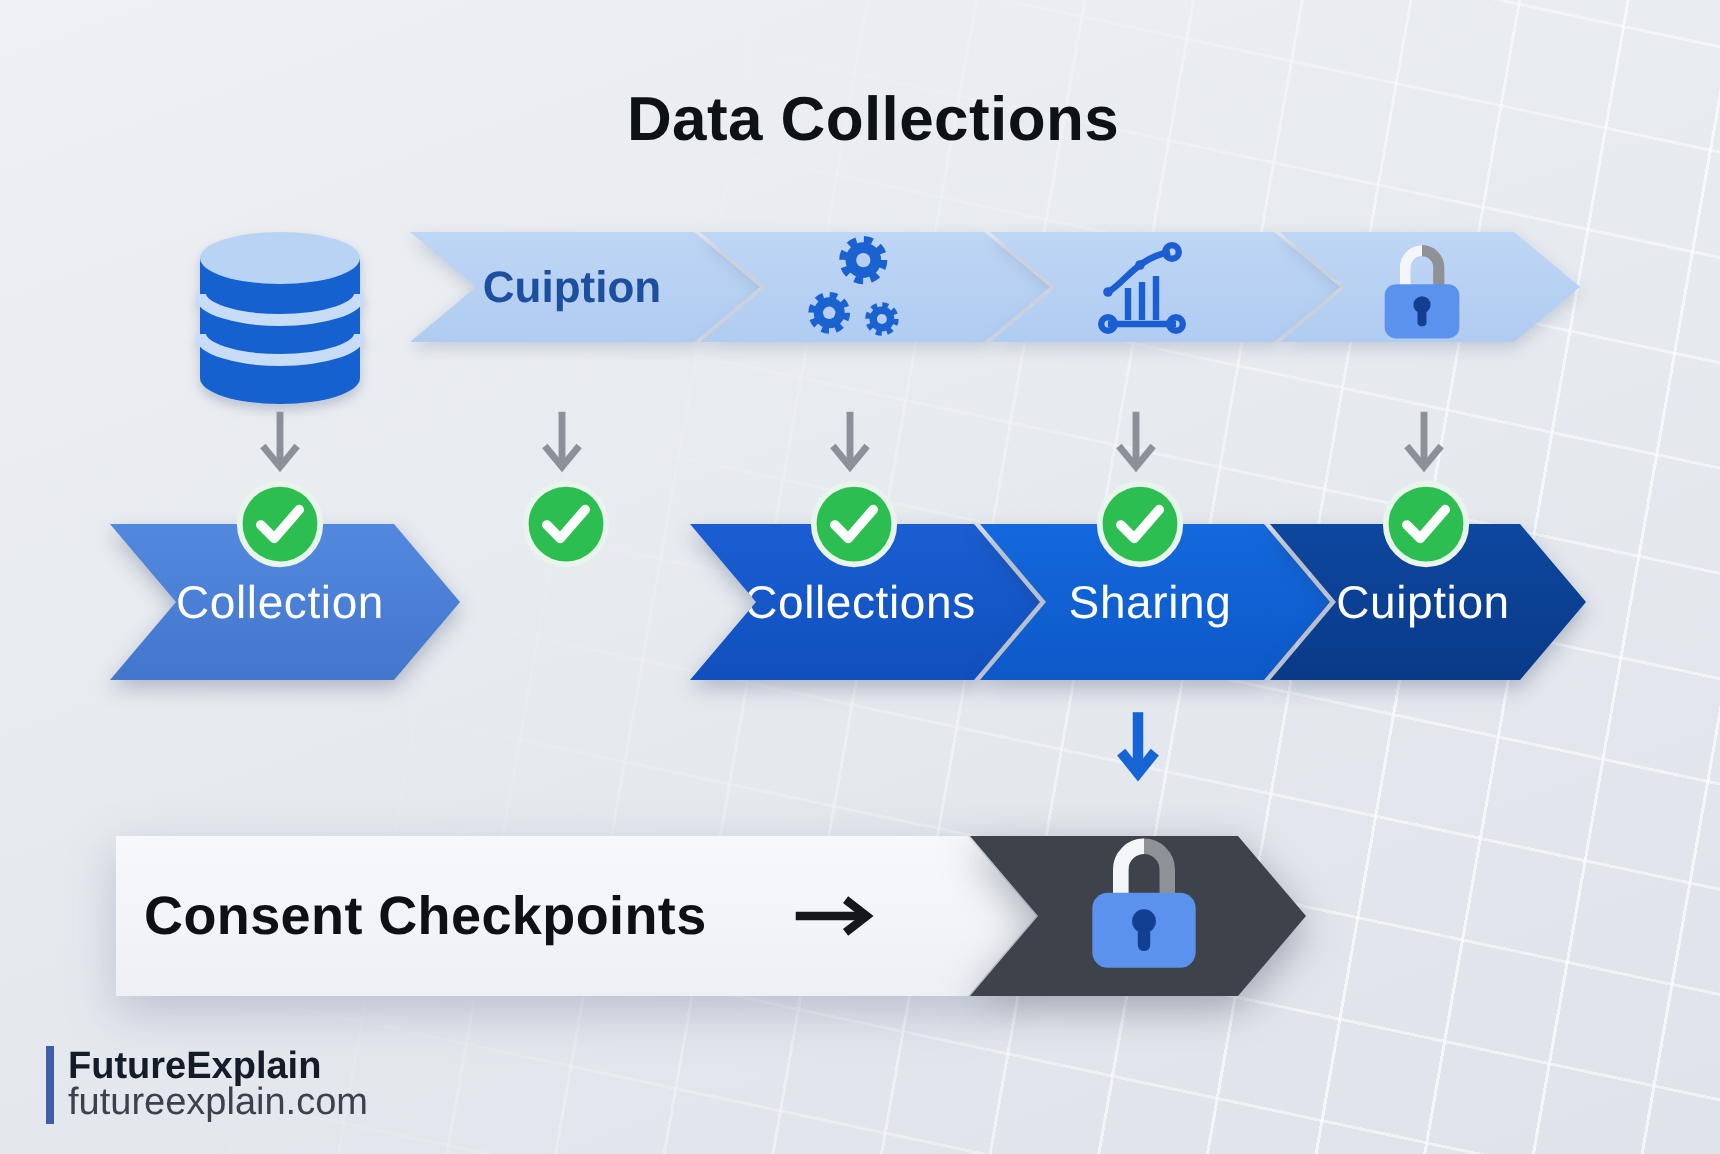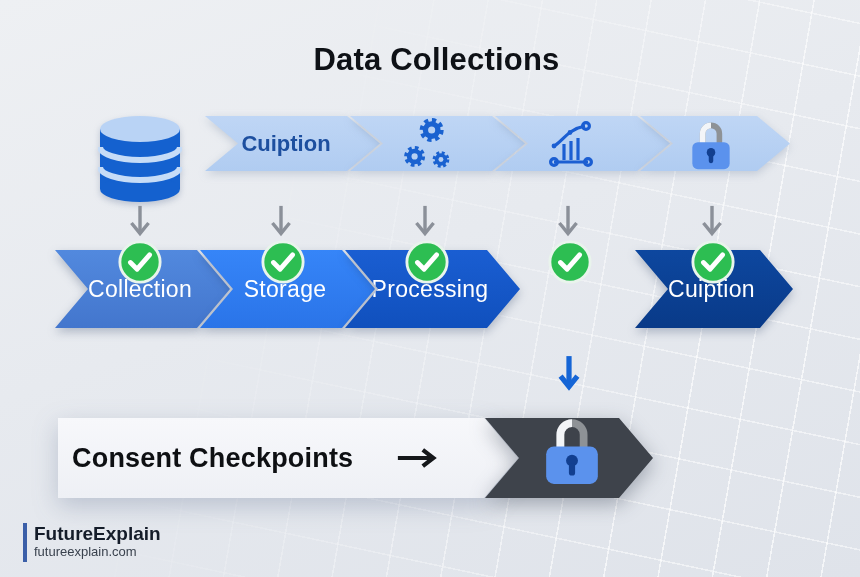--- a/index.html
+++ b/index.html
@@ -26,21 +26,21 @@
   .chev{
     height:100%;display:flex;align-items:center;justify-content:center;
     clip-path:polygon(33px 50%, 0 0, calc(100% - 33px) 0, 100% 50%, calc(100% - 33px) 100%, 0 100%);
   }
   .chev.no-notch{clip-path:polygon(0 0, calc(100% - 34px) 0, 100% 50%, calc(100% - 34px) 100%, 0 100%);}
   
   .top-wrap{top:116px;height:55px;filter:drop-shadow(0 3px 4px rgba(110,130,160,.30));}
   .top-chev{background:linear-gradient(180deg,#bfd6f5 0%,#b0ccf1 100%);}
   .top-label{font-size:22px;font-weight:600;color:#1d4f9f;}
   
-  .stage-wrap{top:250px;height:78px;filter:drop-shadow(0 4px 5px rgba(30,50,90,.28));}
+  .stage-wrap{top:262px;height:78px;filter:drop-shadow(0 4px 5px rgba(30,50,90,.28));}
   .stage-label{font-size:23px;font-weight:500;color:#ffffff;letter-spacing:.3px;}
   
   .badge{position:absolute;top:239px;width:46px;height:46px;}
   
   .darr{position:absolute;top:204px;width:24px;height:38px;}
   
   .blue-arr{position:absolute;left:556px;top:354px;width:26px;height:42px;}
   
   .consent-wrap{top:418px;height:80px;}
   .consent-white{background:linear-gradient(180deg,#f7f8fb,#eef0f5);
@@ -50,21 +50,21 @@
   .consent-text{font-size:27px;font-weight:700;color:#0e1013;letter-spacing:.2px;}
   .consent-arrow{margin-left:42px;width:46px;height:24px;}
   .consent-lock{position:absolute;left:541px;top:408px;width:62px;height:82px;}
   
   .db{position:absolute;left:98px;top:115px;width:84px;height:88px;
       filter:drop-shadow(0 3px 3px rgba(80,100,140,.3));}
   
   .logo{position:absolute;left:23px;top:523px;display:flex;}
   .logo-bar{width:4px;height:39px;background:#3b5fa8;margin-right:7px;}
   .brand{font-size:19px;font-weight:700;color:#141c29;line-height:21px;}
-  .site{font-size:13px;font-weight:400;color:#3a424e;line-height:16px;}
+  .site{font-size:19px;font-weight:400;color:#3a424e;line-height:16px;}
 </style>
 </head>
 <body>
 
 <div id="canvas">
   <div id="grid"></div>
 
   <svg width="0" height="0" style="position:absolute" aria-hidden="true">
     <defs>
       <g id="gear">
@@ -152,28 +152,28 @@
     </svg>
   <svg class="darr" style="left:700px;" viewBox="0 0 24 40" stroke="#8b9099">
       <use href="#downarrow"></use>
     </svg>
 
   <div class="seg-wrap stage-wrap" style="left:55px;width:175px;">
     <div class="chev" style="background:linear-gradient(180deg,#5289de,#4376cd);padding-right:5px;">
       <span class="stage-label">Collection</span>
     </div>
   </div>
-  <div class="seg-wrap stage-wrap" style="left:200px;width:175px;">
-    <div class="chev" style="background:linear-gradient(180deg,#3685f8,#2a74e8);padding-right:5px;">
-      <span class="stage-label">Storage</span>
-    </div>
-  </div>
   <div class="seg-wrap stage-wrap" style="left:345px;width:175px;">
     <div class="chev" style="background:linear-gradient(180deg,#1a5ed2,#1050bd);padding-right:5px;">
-      <span class="stage-label">Processing</span>
+      <span class="stage-label">Collections</span>
+    </div>
+  </div>
+  <div class="seg-wrap stage-wrap" style="left:490px;width:175px;">
+    <div class="chev" style="background:linear-gradient(180deg,#1468dd,#0c59c8);padding-right:5px;">
+      <span class="stage-label">Sharing</span>
     </div>
   </div>
   <div class="seg-wrap stage-wrap" style="left:635px;width:158px;">
     <div class="chev" style="background:linear-gradient(180deg,#0d479f,#093a88);padding-right:5px;">
       <span class="stage-label">Cuiption</span>
     </div>
   </div>
 
   <svg class="badge" style="left:117px;" viewBox="0 0 48 48">
       <use href="#check"></use>

